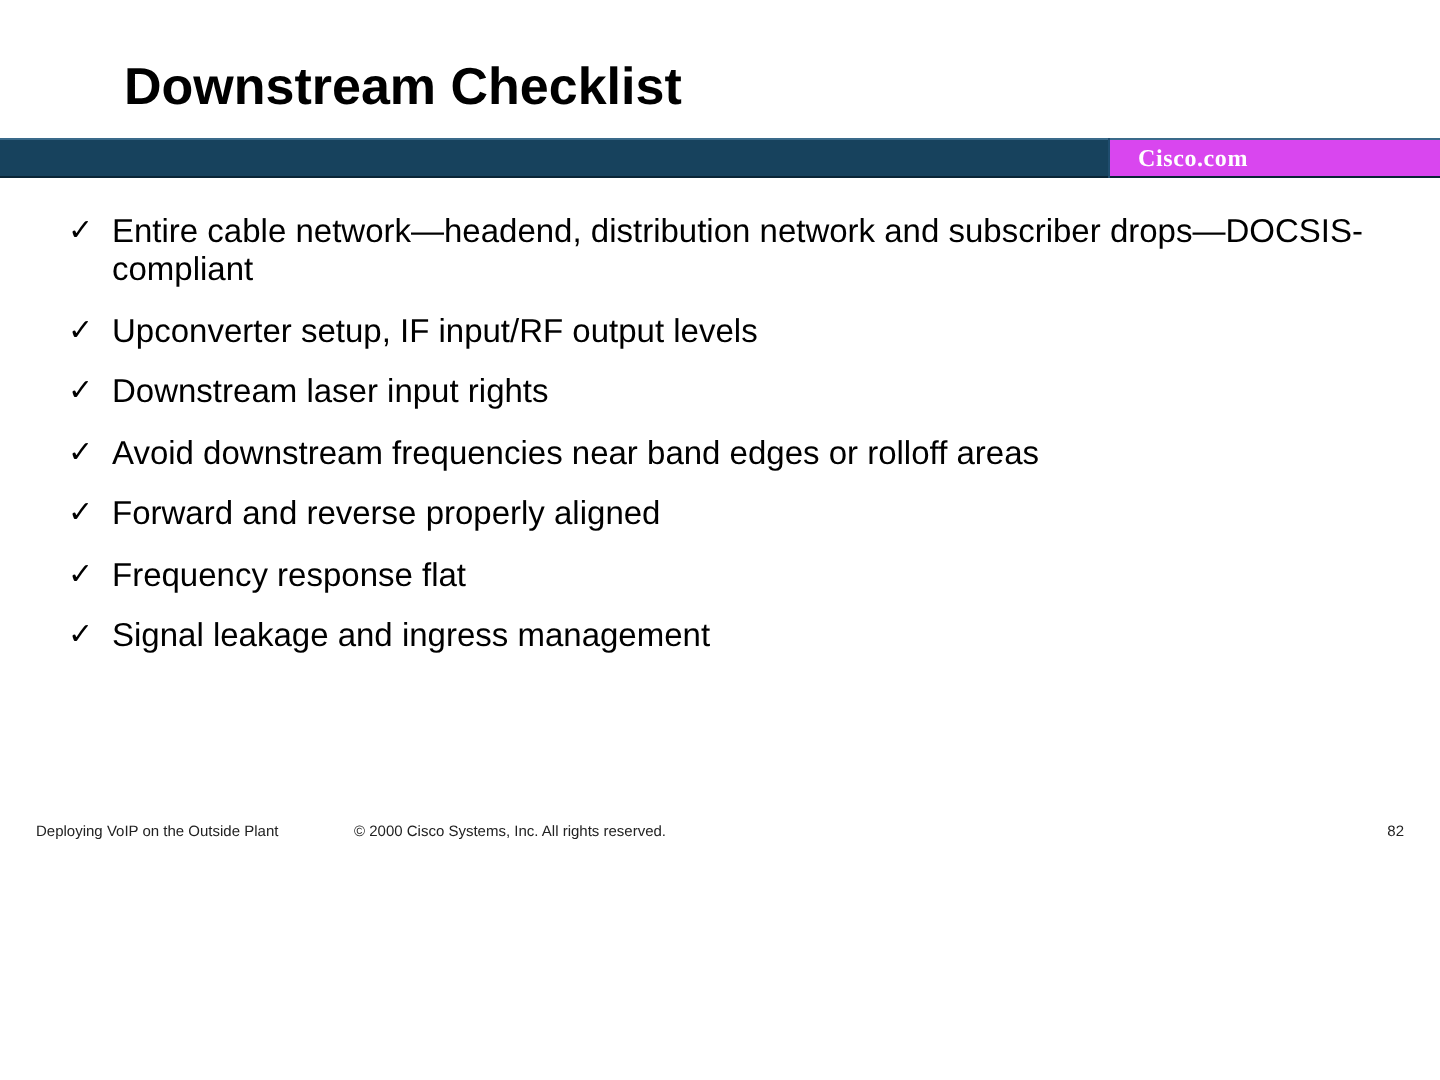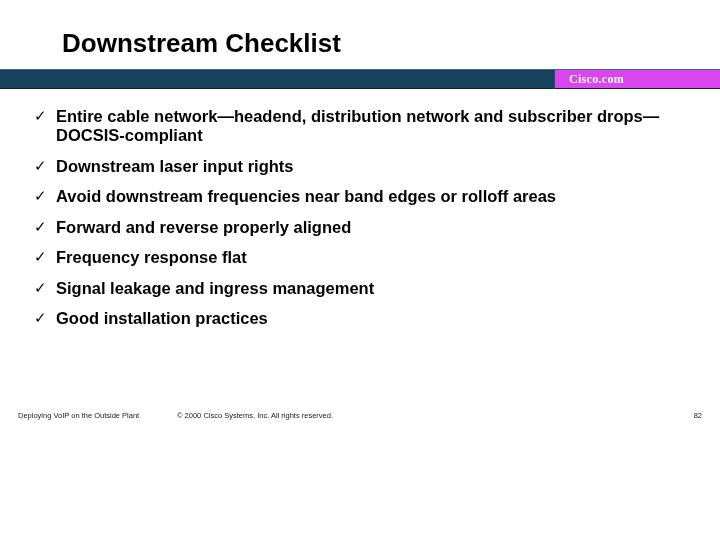--- a/index.html
+++ b/index.html
@@ -43,21 +43,21 @@
   }
   .content {
     padding: 18px 34px 0 34px;
   }
   ul.check { list-style: none; }
   ul.check > li {
     position: relative;
     padding-left: 22px;
     margin-bottom: 11px;
     font-size: 16.5px;
-    font-weight: bold;
+    font-weight: normal;
     color: #000;
     line-height: 1.18;
   }
   ul.check > li::before {
     content: "✓";
     position: absolute;
     left: 0;
     top: 0;
     font-size: 15px;
     color: #000;
@@ -92,26 +92,26 @@
     <div class="bar-left"></div>
     <div class="bar-sep"></div>
     <div class="bar-right">
       <span class="brand">Cisco.com</span>
     </div>
   </div>
 
   <div class="content">
     <ul class="check">
       <li><span>Entire cable network—headend, distribution network and subscriber drops—DOCSIS-compliant</span></li>
+      <li><span>Upconverter setup, IF input/RF output levels</span></li>
       <li><span>Downstream laser input rights</span></li>
       <li><span>Avoid downstream frequencies near band edges or rolloff areas</span></li>
       <li><span>Forward and reverse properly aligned</span></li>
       <li><span>Frequency response flat</span></li>
       <li><span>Signal leakage and ingress management</span></li>
-      <li><span>Good installation practices</span></li>
     </ul>
   </div>
 
   <div class="footer">
     <div class="footer-left">Deploying VoIP on the Outside Plant</div>
     <div class="footer-center">© 2000 Cisco Systems, Inc. All rights reserved.</div>
     <div class="footer-right">82</div>
   </div>
 
 </div>

